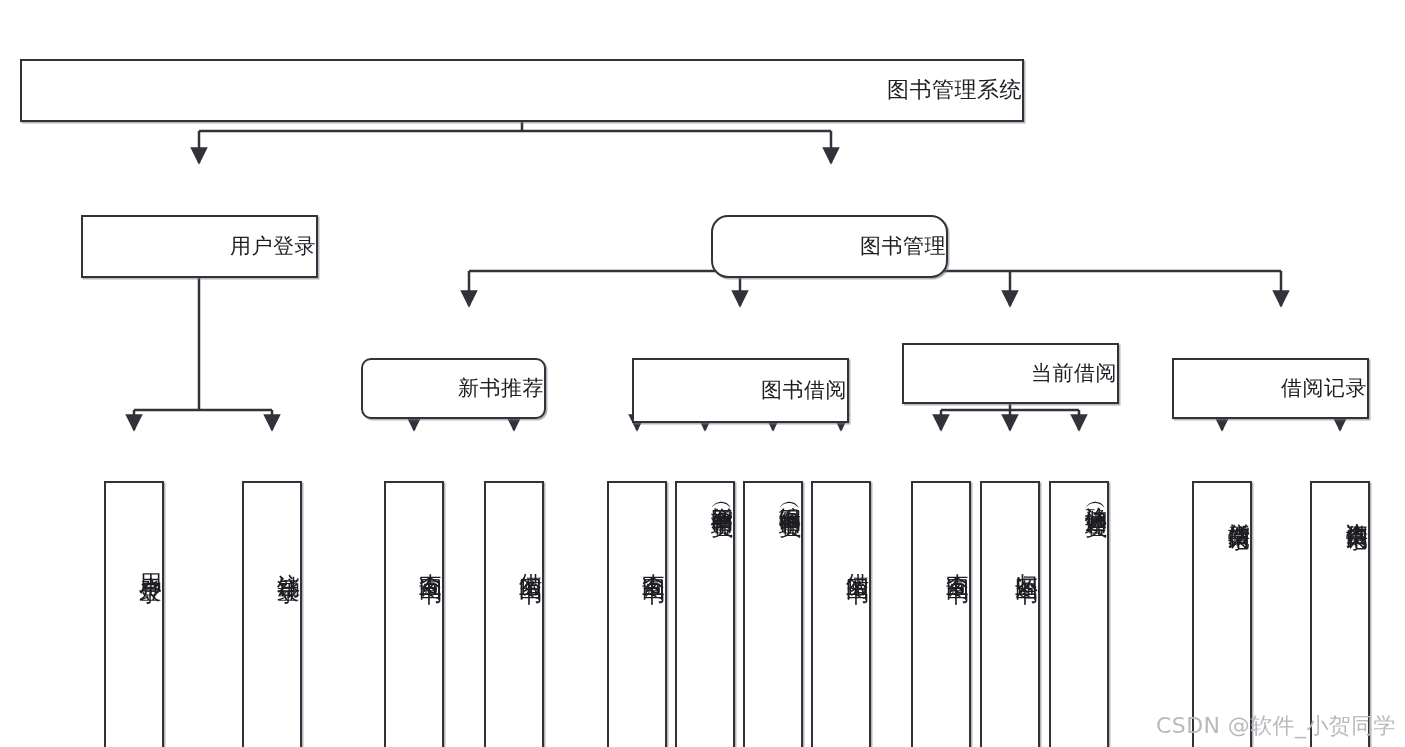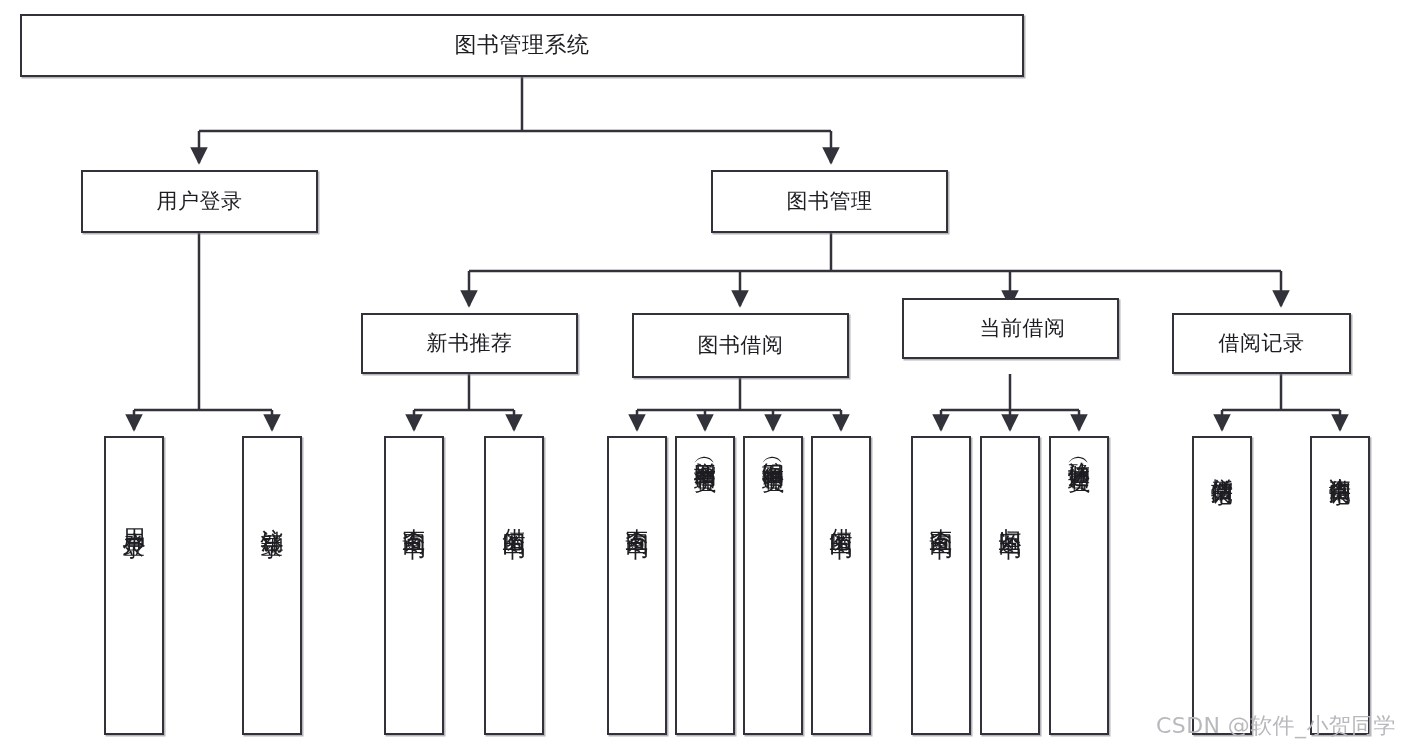--- a/index.html
+++ b/index.html
@@ -25,22 +25,23 @@
     height: 747px;
     pointer-events: none;
   }
   .node {
     position: absolute;
     box-sizing: border-box;
     background: #ffffff;
     border: 2.5px solid #32323a;
     display: flex;
     align-items: center;
-    justify-content: center;
+    justify-content: flex-end;
     box-shadow: 1.5px 1.5px 0 rgba(120,120,130,0.55);
+    margin-top: 45px;
   }
   .node .label {
     color: #1d1d22;
     letter-spacing: 0.5px;
     white-space: nowrap;
     line-height: 1.12;
   }
   .node.horiz .label {
     font-size: 21px;
   }
@@ -128,34 +129,34 @@
     </g>
   </svg>
 
   <div class="node root horiz" style="left:20px; top:14px; width:1004px; height:63px;">
     <span class="label">图书管理系统</span>
   </div>
 
   <div class="node horiz" style="left:81px; top:170px; width:237px; height:63px;">
     <span class="label">用户登录</span>
   </div>
-  <div class="node horiz" style="left:711px; top:170px; width:237px; height:63px;">
+  <div class="node horiz" style="left:711px; top:170px; width:237px; height:63px;border-radius:17px;">
     <span class="label">图书管理</span>
   </div>
 
-  <div class="node horiz" style="left:361px; top:313px; width:217px; height:61px;">
+  <div class="node horiz" style="left:361px; top:313px; width:185px; height:61px;border-radius:10px;">
     <span class="label">新书推荐</span>
   </div>
   <div class="node horiz" style="left:632px; top:313px; width:217px; height:65px;">
     <span class="label">图书借阅</span>
   </div>
   <div class="node horiz" style="left:902px; top:298px; width:217px; height:61px;padding-left:24px;">
     <span class="label">当前借阅</span>
   </div>
-  <div class="node horiz" style="left:1172px; top:313px; width:179px; height:61px;">
+  <div class="node horiz" style="left:1172px; top:313px; width:197px; height:61px;">
     <span class="label">借阅记录</span>
   </div>
 
   <div class="node leaf" style="left:104px; top:436px; width:60px; height:299px; padding-top:72px;">
     <span class="label">用户登录</span>
   </div>
   <div class="node leaf" style="left:242px; top:436px; width:60px; height:299px; padding-top:72px;">
     <span class="label">注销登录</span>
   </div>
 

